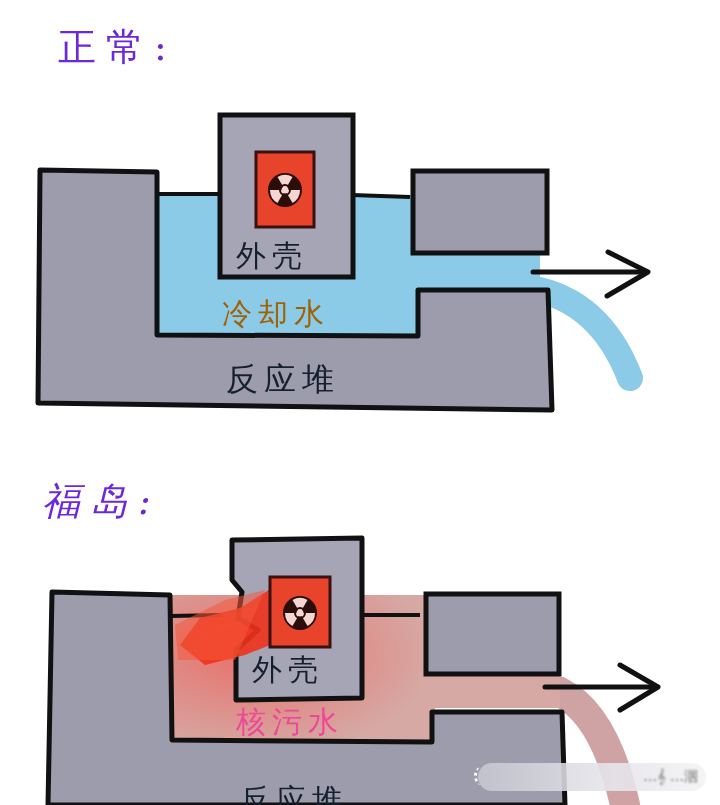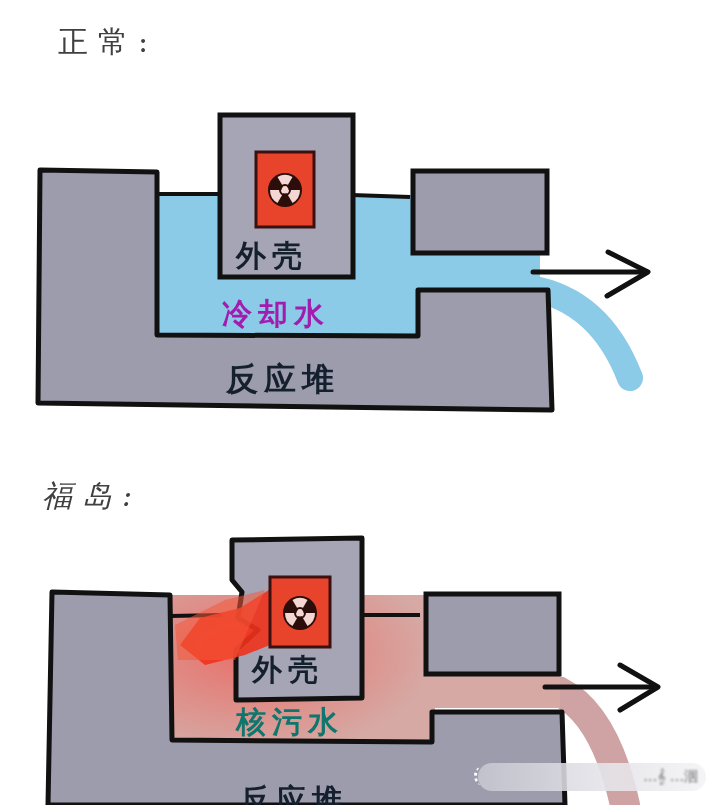--- a/index.html
+++ b/index.html
@@ -1,25 +1,25 @@
 <!DOCTYPE html>
 <html><head>
 <meta charset="utf-8">
 <style>
   html, body { margin:0; padding:0; background:#ffffff; }
   body { width:720px; height:805px; position:relative; overflow:hidden;
          font-family: "DejaVu Sans", sans-serif; }
   .panel { position:absolute; left:0; width:720px; }
   #panel-normal { top:0; height:440px; }
   #panel-fukushima { top:440px; height:365px; }
-  .heading { position:absolute; font-family:"DejaVu Serif", serif; font-size:30px;
-             color:#404040; letter-spacing:10px; font-weight:normal; }
+  .heading { position:absolute; font-family:"DejaVu Serif", serif; font-size:38px;
+             color:#6d28d9; letter-spacing:10px; font-weight:normal; }
   svg { position:absolute; left:0; top:0; }
   .lbl { position:absolute; font-family:"DejaVu Serif", serif; color:#15202e;
-         font-weight:bold; letter-spacing:6px; white-space:nowrap; }
+         font-weight:normal; letter-spacing:6px; white-space:nowrap; }
   .watermark { position:absolute; left:478px; top:763px; width:228px; height:28px;
                border-radius:14px;
                background:linear-gradient(90deg, rgba(200,200,210,0.85), rgba(230,230,235,0.9) 60%, rgba(240,240,242,0.7));
                display:flex; align-items:center; justify-content:flex-end; padding-right:8px;
                box-sizing:border-box; font-size:14px; color:#666; }
   .wm-dot { position:absolute; left:-4px; top:4px; width:10px; height:18px;
             border-left:3px dotted #fff; border-radius:50%; }
 </style>
 </head>
 <body>
@@ -53,21 +53,21 @@
       <circle r="5" fill="none" stroke="#2b0d0a" stroke-width="2"></circle>
     </g>
 
     <g>
       <path d="M533 272 L645 272" stroke="#111" stroke-width="5" stroke-linecap="round"></path>
       <path d="M608 252 L648 272 L607 296" fill="none" stroke="#111" stroke-width="5" stroke-linecap="round" stroke-linejoin="round"></path>
     </g>
   </svg>
 
   <div class="lbl" style="left:236px; top:236px; font-size:30px;">外壳</div>
-  <div class="lbl" style="left:222px; top:294px; font-size:30px; color:#a21caf;">冷却水</div>
+  <div class="lbl" style="left:222px; top:294px; font-size:30px; color:#a16207;">冷却水</div>
   <div class="lbl" style="left:226px; top:358px; font-size:32px;">反应堆</div>
 </div>
 
 <div class="panel" id="panel-fukushima">
   <div class="heading" style="left:42px; top:36px;font-style:italic;">福岛:</div>
 
   <svg width="720" height="365" viewBox="0 0 720 365">
     <defs>
       <radialGradient id="leakGlow" cx="0.3" cy="0.4" r="0.7">
         <stop offset="0" stop-color="#e8706a"></stop>
@@ -102,20 +102,20 @@
       <circle r="5" fill="none" stroke="#2b0d0a" stroke-width="2"></circle>
     </g>
 
     <g>
       <path d="M545 247 L655 247" stroke="#111" stroke-width="5" stroke-linecap="round"></path>
       <path d="M620 225 L658 247 L620 270" fill="none" stroke="#111" stroke-width="5" stroke-linecap="round" stroke-linejoin="round"></path>
     </g>
   </svg>
 
   <div class="lbl" style="left:252px; top:210px; font-size:30px;">外壳</div>
-  <div class="lbl" style="left:236px; top:262px; font-size:30px; color:#0f766e;">核污水</div>
+  <div class="lbl" style="left:236px; top:262px; font-size:30px; color:#ec4899;">核污水</div>
   <div class="lbl" style="left:240px; top:340px; font-size:30px;">反应堆</div>
 </div>
 
 <div class="watermark">
   <span class="wm-dot"></span>
   <span style="filter:blur(1px);">…𝄞 …洇</span>
 </div>
 
 </body></html>

